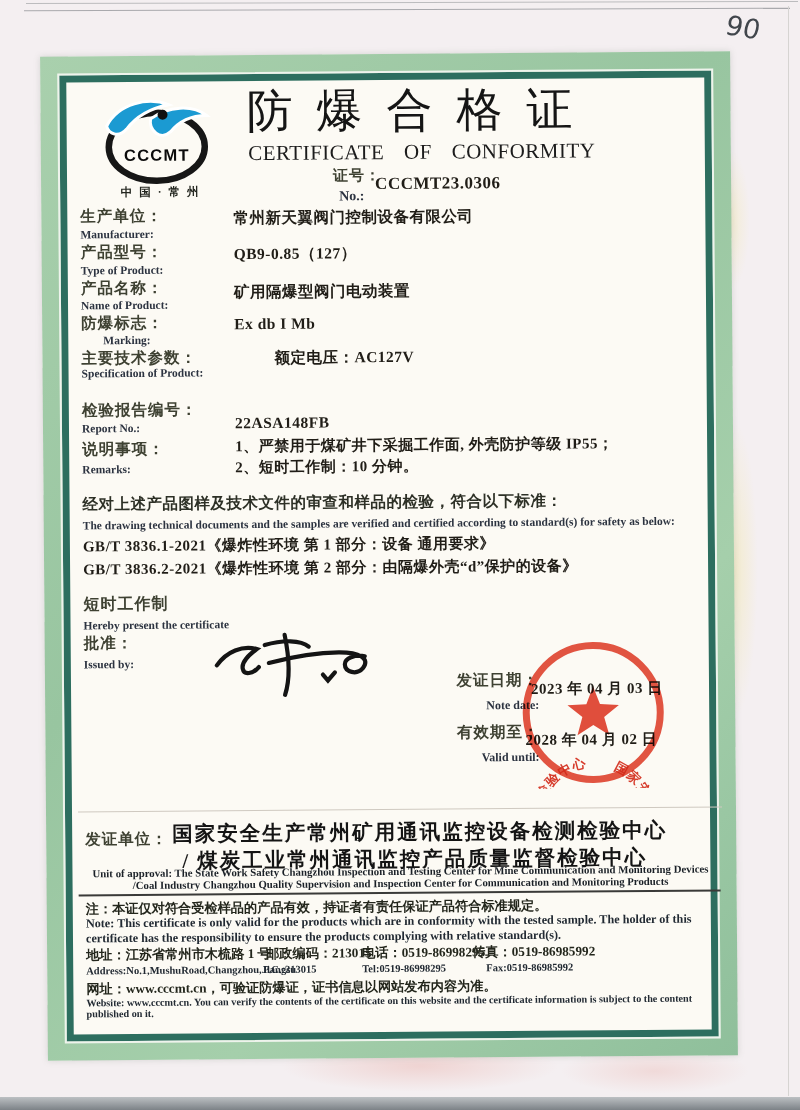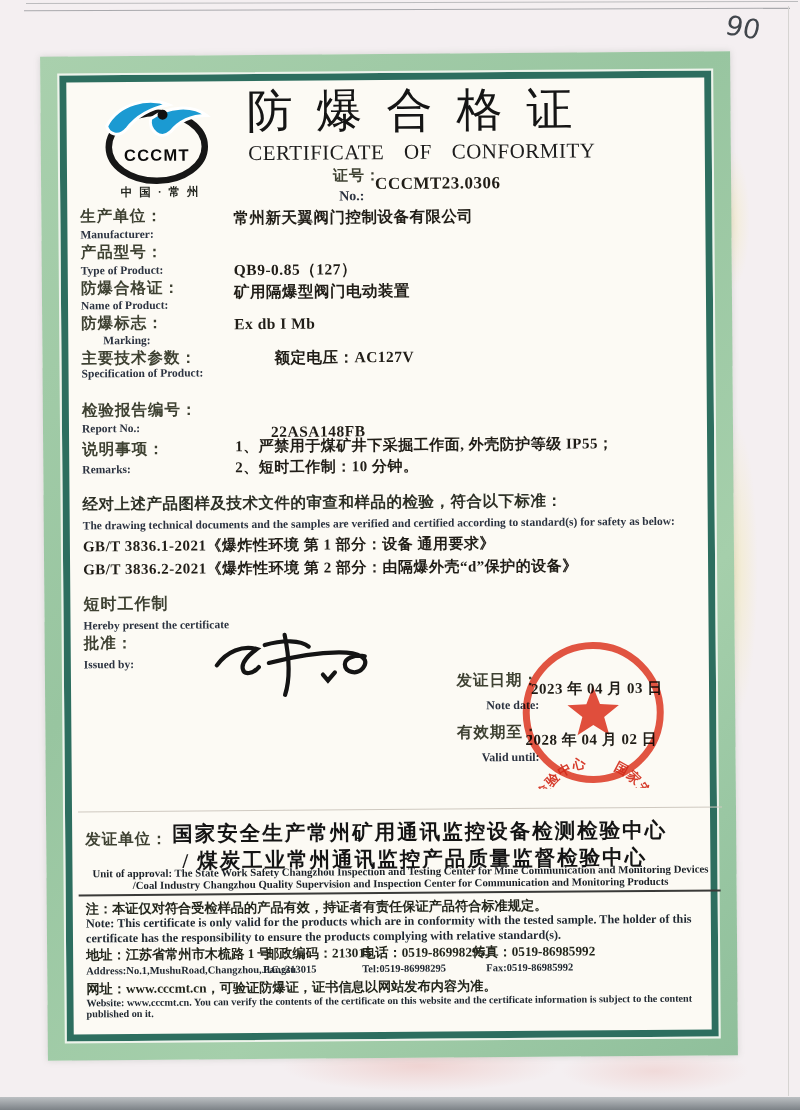--- a/index.html
+++ b/index.html
@@ -65,37 +65,37 @@
 
         <div class="abs lab-cn" style="left:266px;top:86px;font-size:15px;">证号：</div>
         <div class="abs lab-en" style="left:272px;top:108px;font-size:14px;">No.:</div>
         <div class="abs val" style="left:308px;top:94px;font-size:17px;">CCCMT23.0306</div>
 
         <div class="abs lab-cn" style="left:13px;top:124px;">生产单位：</div>
         <div class="abs val" style="left:166px;top:127px;">常州新天翼阀门控制设备有限公司</div>
         <div class="abs lab-en" style="left:13px;top:146px;">Manufacturer:</div>
 
         <div class="abs lab-cn" style="left:13px;top:160px;">产品型号：</div>
-        <div class="abs val" style="left:166px;top:163px;margin-top:16px;">QB9-0.85（127）</div>
+        <div class="abs val" style="left:166px;top:163px;">QB9-0.85（127）</div>
         <div class="abs lab-en" style="left:13px;top:182px;">Type of Product:</div>
 
-        <div class="abs lab-cn" style="left:13px;top:196px;">防爆合格证：</div>
+        <div class="abs lab-cn" style="left:13px;top:196px;">产品名称：</div>
         <div class="abs val" style="left:166px;top:201px;">矿用隔爆型阀门电动装置</div>
         <div class="abs lab-en" style="left:13px;top:217px;">Name of Product:</div>
 
         <div class="abs lab-cn" style="left:13px;top:231px;">防爆标志：</div>
         <div class="abs val" style="left:166px;top:234px;">Ex db I Mb</div>
         <div class="abs lab-en" style="left:3px;top:252px;margin-left:32px;">Marking:</div>
 
         <div class="abs lab-cn" style="left:13px;top:266px;">主要技术参数：</div>
         <div class="abs val" style="left:206px;top:267px;">额定电压：AC127V</div>
         <div class="abs lab-en" style="left:13px;top:285px;">Specification of Product:</div>
 
         <div class="abs lab-cn" style="left:13px;top:318px;">检验报告编号：</div>
-        <div class="abs val" style="left:166px;top:342px;margin-left:36px;">22ASA148FB</div>
+        <div class="abs val" style="left:166px;top:333px;">22ASA148FB</div>
         <div class="abs lab-en" style="left:13px;top:340px;">Report No.:</div>
 
         <div class="abs lab-cn" style="left:13px;top:357px;">说明事项：</div>
         <div class="abs val" style="left:166px;top:356px;font-size:15px;">1、严禁用于煤矿井下采掘工作面, 外壳防护等级 IP55；</div>
         <div class="abs val" style="left:166px;top:377px;font-size:15px;">2、短时工作制：10 分钟。</div>
         <div class="abs lab-en" style="left:13px;top:381px;">Remarks:</div>
 
         <div class="abs lab-cn" style="left:13px;top:412px;letter-spacing:.5px;font-size:15.5px;color:#2d3026;">经对上述产品图样及技术文件的审查和样品的检验，符合以下标准：</div>
         <div class="abs lab-en" style="left:13px;top:437px;">The drawing technical documents and the samples are verified and certified according to standard(s) for safety as below:</div>
         <div class="abs val" style="left:13px;top:455px;font-size:15px;">GB/T 3836.1-2021《爆炸性环境 第 1 部分：设备 通用要求》</div>

